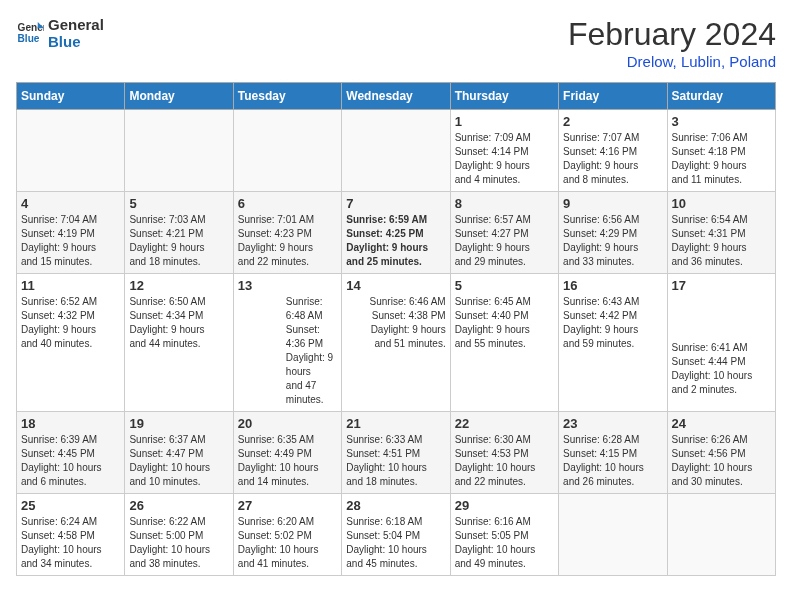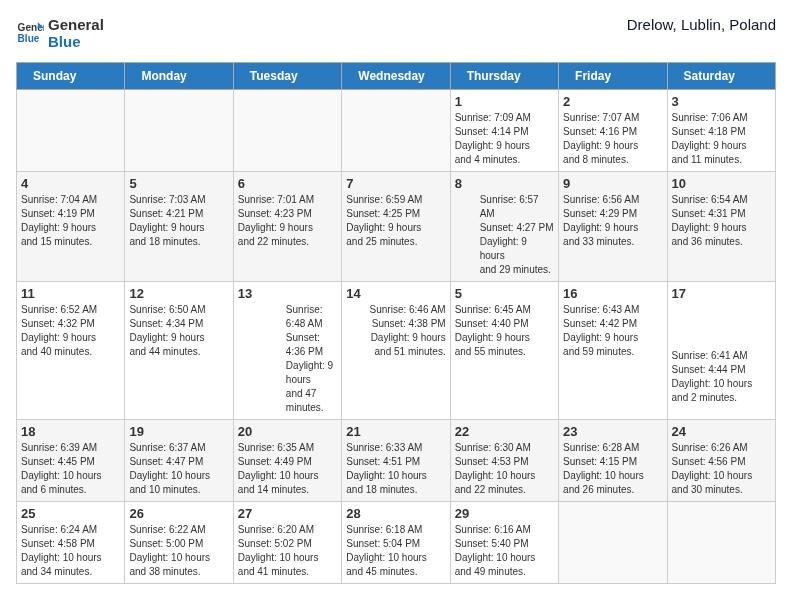--- a/index.html
+++ b/index.html
@@ -28,33 +28,33 @@
     .title-block {
       text-align: right;
     }
     .month-title {
       font-size: 32px;
       font-weight: normal;
       color: #333;
     }
     .subtitle {
       font-size: 15px;
-      color: #0f172a;
+      color: #1d4ed8;
     }
     table {
       width: 100%;
       border-collapse: collapse;
       table-layout: fixed;
     }
     thead tr th {
       background: #2a7ac0;
       color: #fff;
       font-size: 12px;
       font-weight: bold;
-      padding: 6px 16px;
+      padding: 6px 4px;
       text-align: left;
       border: 1px solid #aaa;
     }
     tbody tr td {
       vertical-align: top;
       border: 1px solid #ccc;
       padding: 4px 4px;
       font-size: 10px;
       color: #333;
       height: 80px;
@@ -89,20 +89,21 @@
       <text x="2" y="16" font-size="13" font-weight="bold" fill="#333" font-family="Arial">General</text>
       <text x="2" y="30" font-size="13" font-weight="bold" fill="#1a6cb5" font-family="Arial">Blue</text>
       <polygon points="28,4 36,12 28,12" fill="#2a7ac0"></polygon>
     </svg>
     <div>
       <div style="font-size:15px;font-weight:bold;color:#333;">General</div>
       <div style="font-size:15px;font-weight:bold;color:#1a6cb5;">Blue</div>
     </div>
   </div>
   <div class="title-block">
+    <div class="month-title">February 2024</div>
     <div class="subtitle">Drelow, Lublin, Poland</div>
   </div>
 </div>
 
 <table>
   <thead>
     <tr>
     <th>Sunday</th>
         <th>Monday</th>
         <th>Tuesday</th>
@@ -157,28 +158,28 @@
         </td>
         <td>
           <span class="day-num">6</span>
           <div class="day-info" style="white-space: pre-line;">Sunrise: 7:01 AM
 Sunset: 4:23 PM
 Daylight: 9 hours
 and 22 minutes.</div>
         </td>
         <td>
           <span class="day-num">7</span>
-          <div class="day-info" style="white-space: pre-line;">Sunrise: 6:59 AM
+          <div class="day-info" style="white-space: pre-line; font-weight: bold;">Sunrise: 6:59 AM
 Sunset: 4:25 PM
 Daylight: 9 hours
 and 25 minutes.</div>
         </td>
         <td>
           <span class="day-num">8</span>
-          <div class="day-info" style="white-space: pre-line; margin-left: 25px;">Sunrise: 6:57 AM
+          <div class="day-info" style="white-space: pre-line;">Sunrise: 6:57 AM
 Sunset: 4:27 PM
 Daylight: 9 hours
 and 29 minutes.</div>
         </td>
         <td>
           <span class="day-num">9</span>
           <div class="day-info" style="white-space: pre-line;">Sunrise: 6:56 AM
 Sunset: 4:29 PM
 Daylight: 9 hours
 and 33 minutes.</div>
@@ -318,21 +319,21 @@
         <td>
           <span class="day-num">28</span>
           <div class="day-info" style="white-space: pre-line;">Sunrise: 6:18 AM
 Sunset: 5:04 PM
 Daylight: 10 hours
 and 45 minutes.</div>
         </td>
         <td>
           <span class="day-num">29</span>
           <div class="day-info" style="white-space: pre-line;">Sunrise: 6:16 AM
-Sunset: 5:40 PM
+Sunset: 5:05 PM
 Daylight: 10 hours
 and 49 minutes.</div>
         </td>
         <td class="empty"></td>
         <td class="empty"></td>
       </tr>
     </tbody>
 </table>
 
 </body></html>

